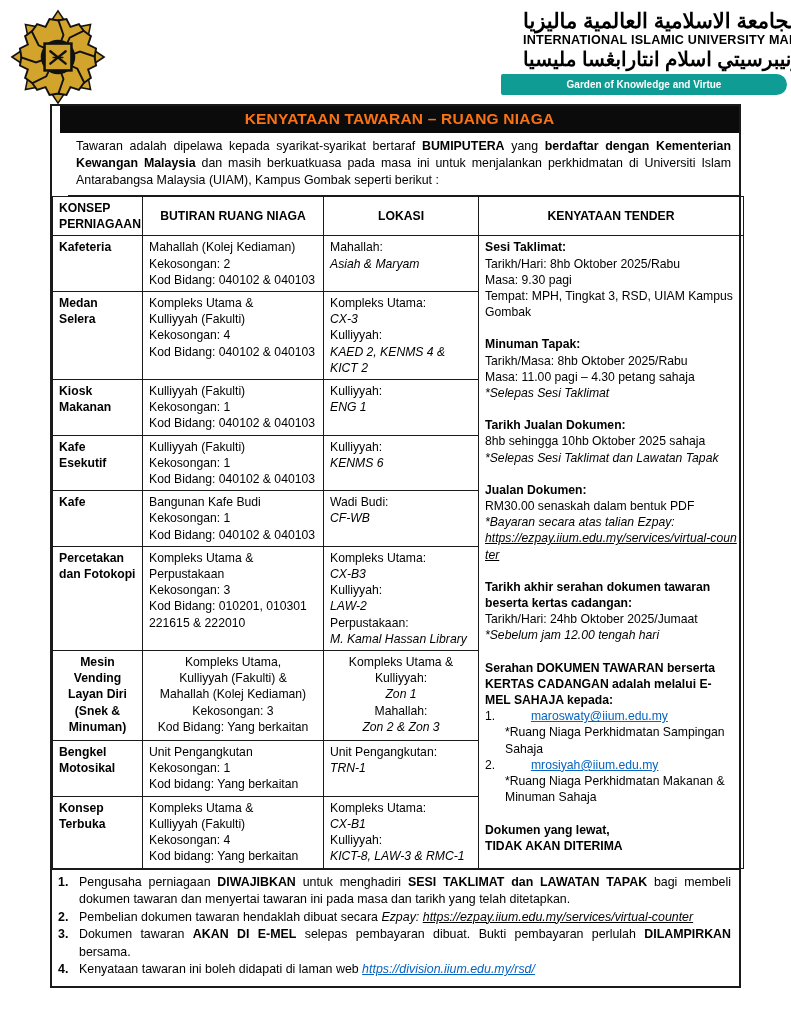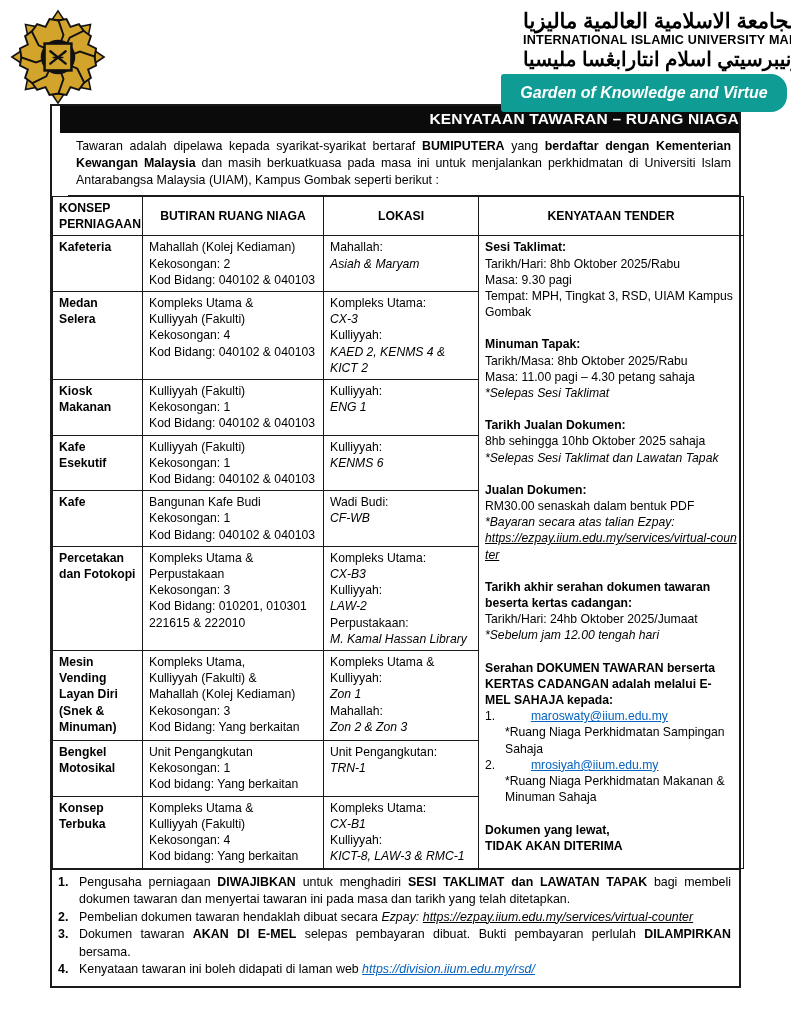--- a/index.html
+++ b/index.html
@@ -13,48 +13,48 @@
   .page { width:791px; height:1024px; overflow:hidden; position:relative; }
 
   
   .hdr { display:flex; justify-content:space-between; align-items:flex-start; padding-top:9px; height:104px; }
   .hdr .crest { width:116px; height:96px; flex:none; margin-right:6px; }
   .hdr .htxt { width:268px; text-align:center; position:relative; }
   .arabic-top { font-size:21px; font-weight:bold; line-height:24px; white-space:nowrap; }
   .org-name { font-size:12.6px; font-weight:bold; letter-spacing:.2px; line-height:14px; white-space:nowrap; }
   .arabic-jawi { font-size:20px; font-weight:bold; line-height:25px; white-space:nowrap; }
   .tagline {
-    margin-left:-22px; margin-top:2px; width:286px; height:38px;
-    background:#0E9C94; color:#fff; font-style:italic; font-weight:bold; font-size:16px;
+    margin-left:-22px; margin-top:2px; width:286px; height:21px;
+    background:#0E9C94; color:#fff; font-weight:bold; font-size:10px;
     border-radius:3px 16px 16px 3px; display:flex; align-items:center; justify-content:center;
   }
 
   
   .main { width:691px; margin:0 auto; border:2px solid #1a1a1a; }
   .titlebar {
-    background:#0b0b0b; color:#ffffff; font-weight:bold; font-size:15.5px;
-    text-align:right; padding:4px 0 5px; letter-spacing:.2px;margin-left:8px;
+    background:#0b0b0b; color:#f97316; font-weight:bold; font-size:15.5px;
+    text-align:center; padding:4px 0 5px; letter-spacing:.2px;margin-left:8px;
   }
   .intro {
     padding:5px 8px 6px; font-size:12.4px; line-height:17px; text-align:justify;
     border-bottom:1.4px solid #1a1a1a;
     margin-left:16px;
   }
 
   
   table { width:100%; border-collapse:collapse; table-layout:fixed; }
   th, td {
     border:1.3px solid #1a1a1a; vertical-align:top;
     font-size:12.2px; line-height:16.2px; padding:3px 6px;
   }
   th { font-weight:bold; text-align:center; height:36px; vertical-align:middle; }
   th.left { text-align:left; }
   td.konsep { font-weight:bold; }
   tr.r1{height:48px;} tr.r2{height:68px;} tr.r3{height:52px;} tr.r4{height:50px;}
-  tr.r5{height:48px;} tr.r6{height:100px;} tr.r7{height:90px;} tr.r8{height:52px;}
+  tr.r5{height:48px;} tr.r6{height:100px;} tr.r7{height:90px;text-align:center;} tr.r8{height:52px;}
   table, tr, td, th { border-color:#1a1a1a; }
   td.tender { }
 
   .line { min-height:16px; }
   .line.ind { padding-left:20px; }
   .line.brk { word-break:break-all; }
   .s-b { font-weight:bold; }
   .s-i { font-style:italic; }
   .s-u { }
   .s-iu { font-style:italic; text-decoration:underline; }

